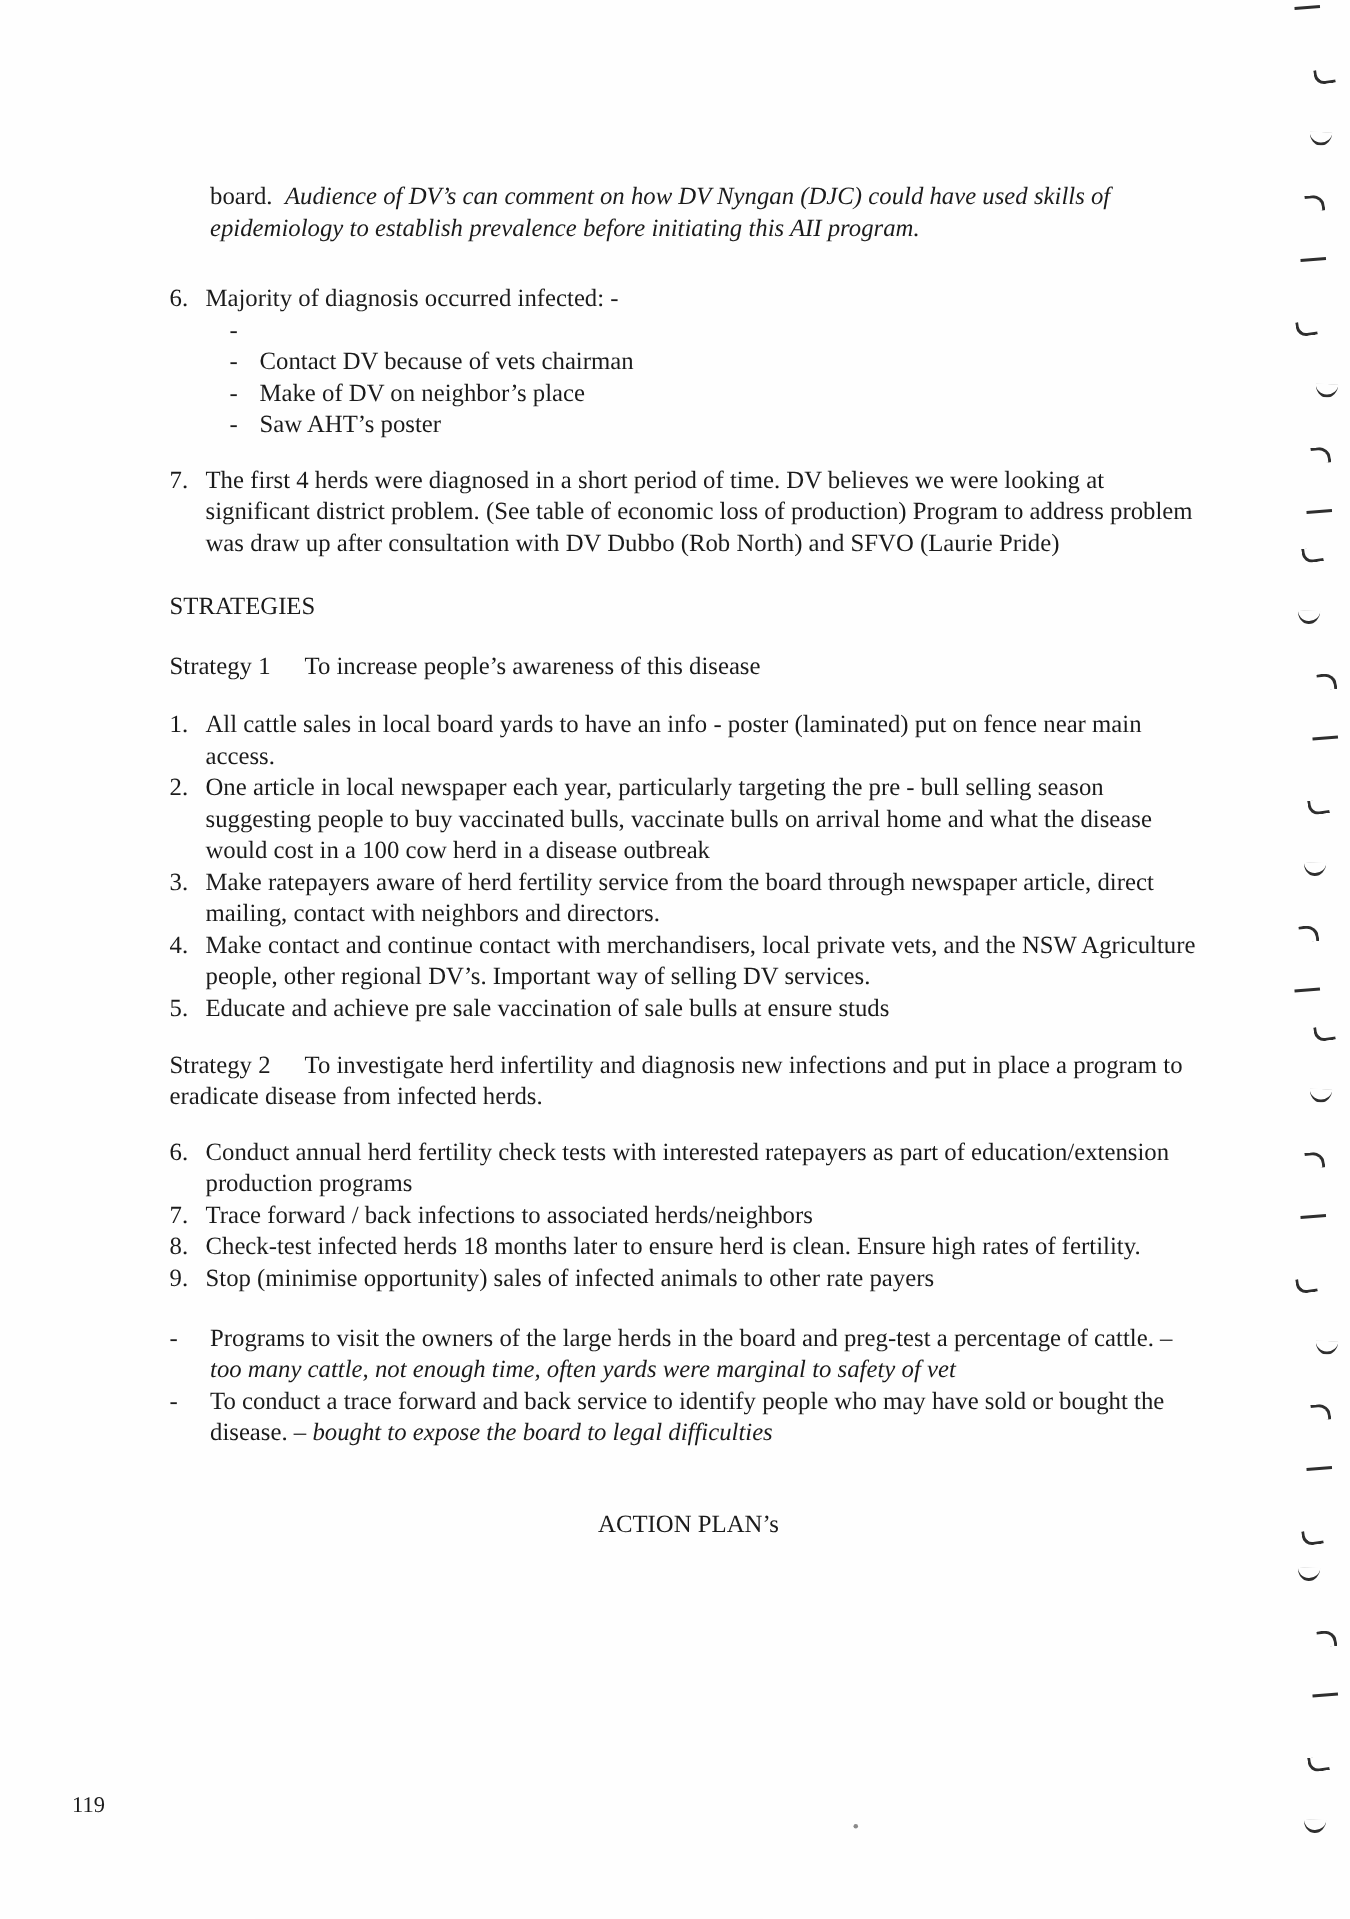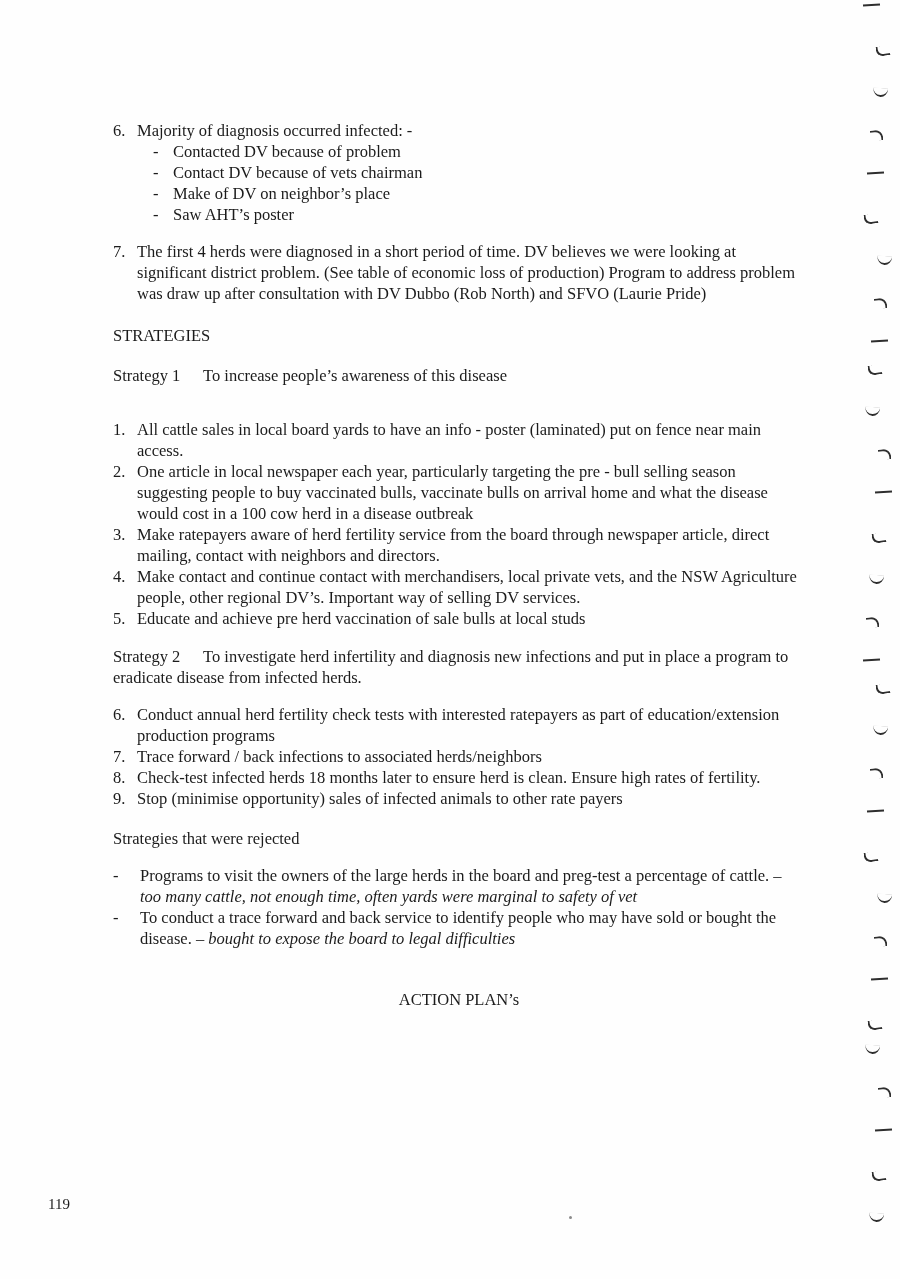--- a/index.html
+++ b/index.html
@@ -34,21 +34,21 @@
   .block-6 { margin-bottom: 16px; }
   .sub-list { margin: 0 0 0 40px; }
   .sub-item { display: flex; }
   .sub-item .dash { flex: 0 0 20px; }
 
   .block-7 { margin-bottom: 21px; }
 
   .heading { margin: 0 0 19px 0; }
   .para { margin: 0 0 19px 0; }
 
-  .strategy-line { margin: 0 0 33px 0; }
+  .strategy-line { margin: 0 0 18px 0; }
   .strategy-label { display: inline-block; min-width: 90px; }
 
   .olist { margin: 0 0 17px 0; }
   .olist-2 { margin-bottom: 19px; }
 
   .strategy2-para { margin: 0 0 16px 0; }
   .strategy2-para .strategy-label { min-width: 90px; }
 
   .rejected-heading { margin: 0 0 16px 0; }
   .rejected-list { margin: 0 0 40px 0; }
@@ -86,30 +86,30 @@
   .mark.t1 { width: 12px; height: 8px; border-left: 2px solid #2e2e2e; border-bottom: 2px solid #2e2e2e; border-bottom-left-radius: 7px; transform: rotate(-8deg); }
   .mark.t2 { width: 15px; height: 7px; border-bottom: 2px solid #2e2e2e; border-bottom-left-radius: 50% 100%; border-bottom-right-radius: 50% 100%; transform: rotate(3deg); }
   .mark.t3 { width: 11px; height: 9px; border-right: 2px solid #2e2e2e; border-top: 2px solid #2e2e2e; border-top-right-radius: 8px; transform: rotate(-6deg); }
 </style>
 </head>
 <body>
 
 <div class="page">
   <div class="content">
 
+    <p class="intro-para"><span class="lead">board.</span>&nbsp; <span class="it">Audience of DV’s can comment on how DV Nyngan (DJC) could have used skills of epidemiology to establish prevalence before initiating this AII program.</span></p>
 
     <div class="block-6">
       <div class="num-item">
         <span class="num">6.</span>
         <span class="txt">Majority of diagnosis occurred infected: -</span>
       </div>
       <div class="sub-list">
         <div class="sub-item">
           <span class="dash">-</span>
-          <span class="txt">Contacted DV because of problem</span>
         </div>
         <div class="sub-item">
           <span class="dash">-</span>
           <span class="txt">Contact DV because of vets chairman</span>
         </div>
         <div class="sub-item">
           <span class="dash">-</span>
           <span class="txt">Make of DV on neighbor’s place</span>
         </div>
         <div class="sub-item">
@@ -141,21 +141,21 @@
       <div class="num-item">
         <span class="num">3.</span>
         <span class="txt">Make ratepayers aware of herd fertility service from the board through newspaper article, direct mailing, contact with neighbors and directors.</span>
       </div>
       <div class="num-item">
         <span class="num">4.</span>
         <span class="txt">Make contact and continue contact with merchandisers, local private vets, and the NSW Agriculture people, other regional DV’s. Important way of selling DV services.</span>
       </div>
       <div class="num-item">
         <span class="num">5.</span>
-        <span class="txt">Educate and achieve pre herd vaccination of sale bulls at local studs</span>
+        <span class="txt">Educate and achieve pre sale vaccination of sale bulls at ensure studs</span>
       </div>
     </div>
 
     <p class="strategy2-para"><span class="strategy-label">Strategy 2</span><span>To investigate herd infertility and diagnosis new infections and put in place a program to eradicate disease from infected herds.</span></p>
 
     <div class="olist olist-2">
       <div class="num-item">
         <span class="num">6.</span>
         <span class="txt">Conduct annual herd fertility check tests with interested ratepayers as part of education/extension production programs</span>
       </div>
@@ -166,21 +166,20 @@
       <div class="num-item">
         <span class="num">8.</span>
         <span class="txt">Check-test infected herds 18 months later to ensure herd is clean. Ensure high rates of fertility.</span>
       </div>
       <div class="num-item">
         <span class="num">9.</span>
         <span class="txt">Stop (minimise opportunity) sales of infected animals to other rate payers</span>
       </div>
     </div>
 
-    <p class="rejected-heading">Strategies that were rejected</p>
 
     <div class="rejected-list">
       <div class="rejected-item">
         <span class="dash">-</span>
         <span class="txt"><span>Programs to visit the owners of the large herds in the board and preg-test a percentage of cattle. </span> <span class="note">– too many cattle, not enough time, often yards were marginal to safety of vet</span></span>
       </div>
       <div class="rejected-item">
         <span class="dash">-</span>
         <span class="txt"><span>To conduct a trace forward and back service to identify people who may have sold or bought the disease. </span> <span class="note">– bought to expose the board to legal difficulties</span></span>
       </div>

